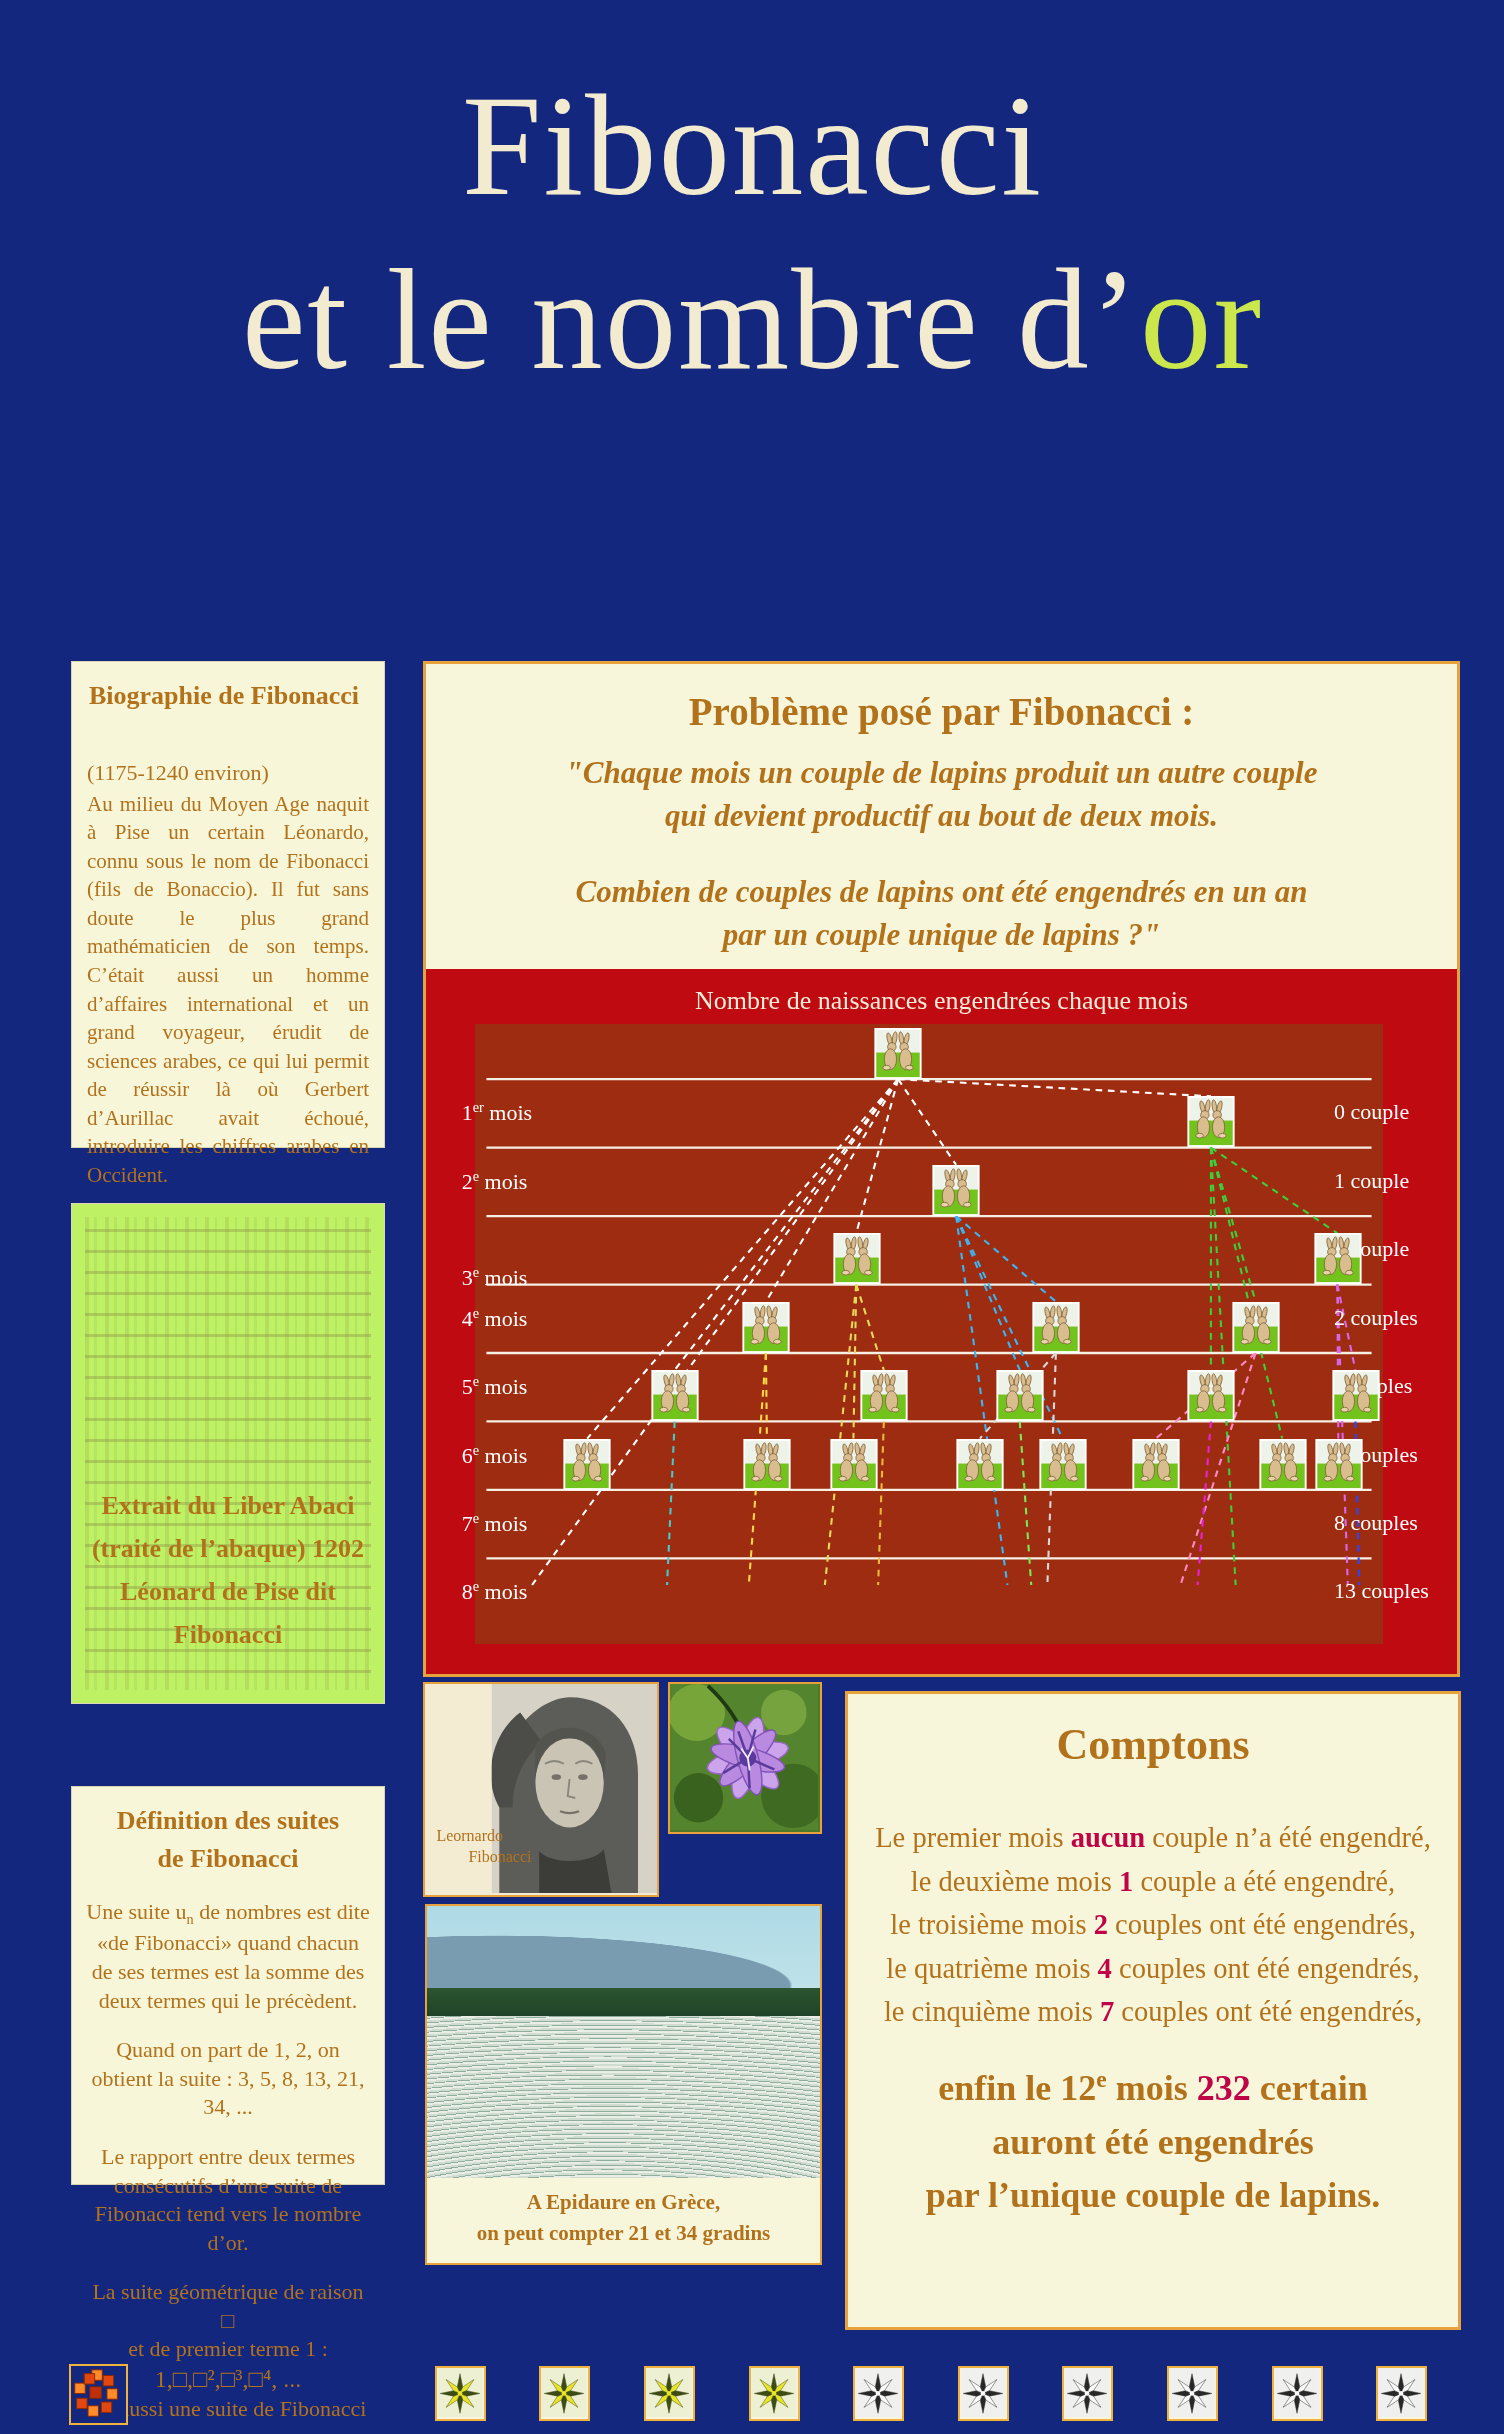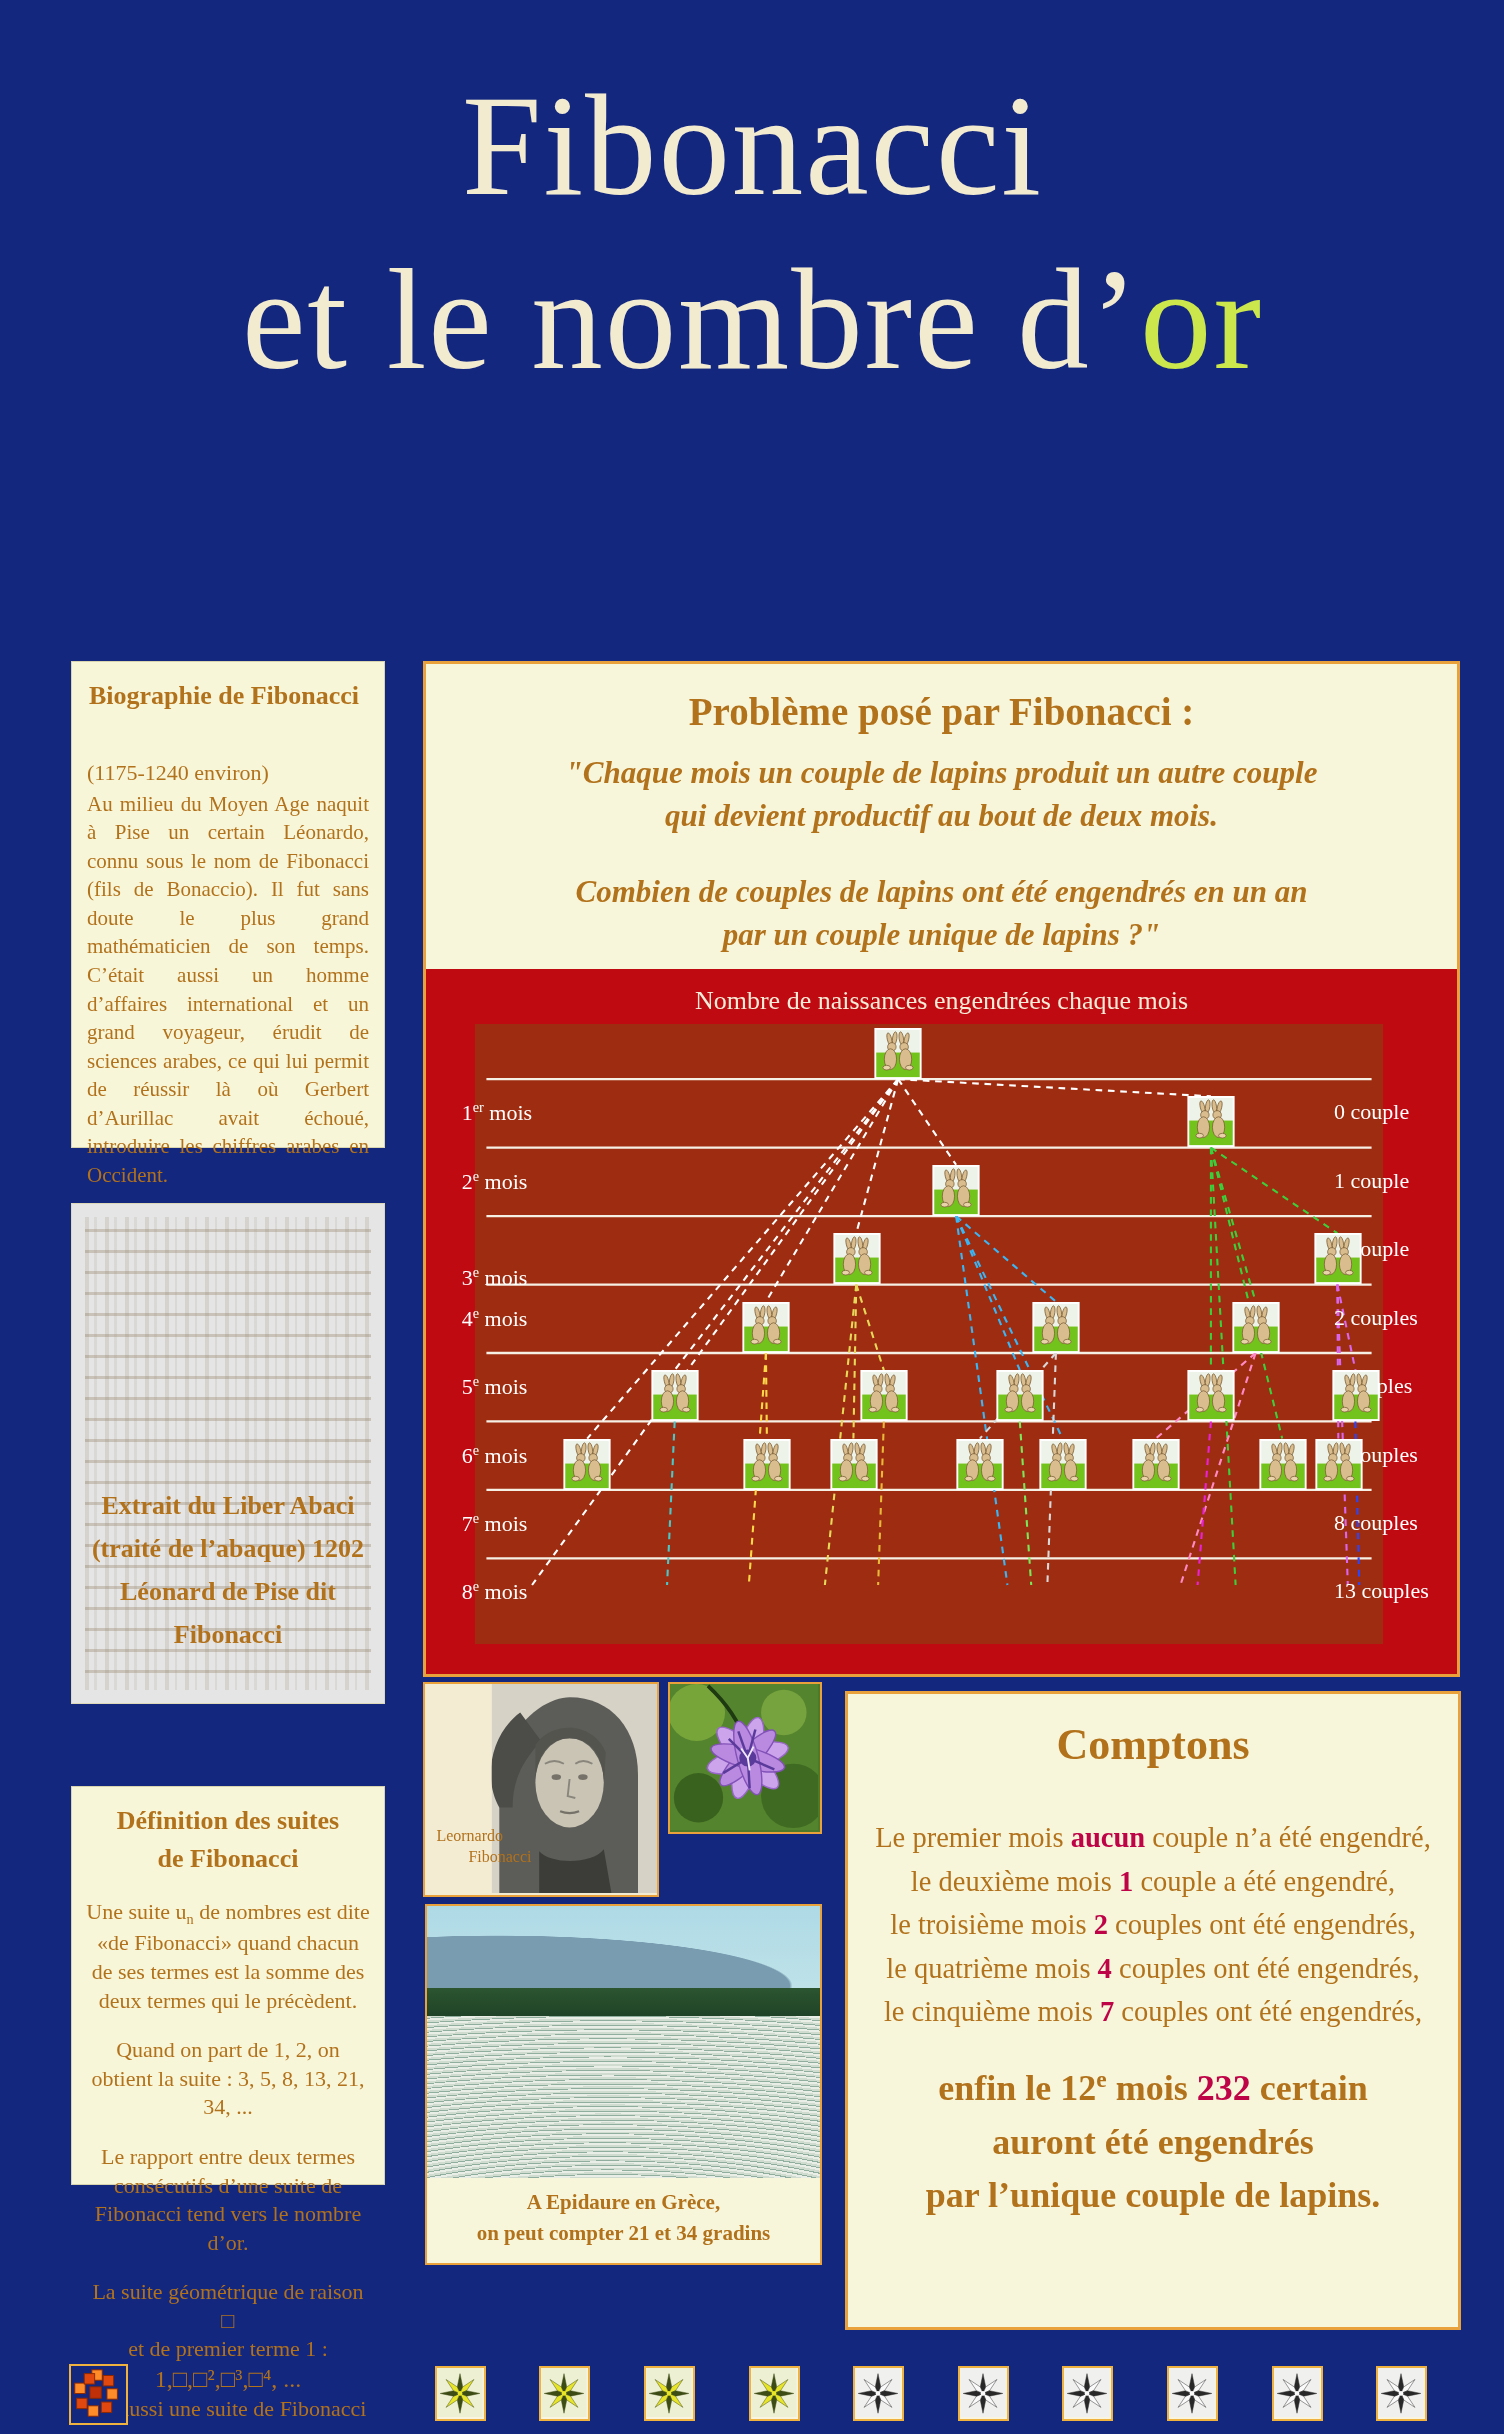--- a/index.html
+++ b/index.html
@@ -13,21 +13,21 @@
   .main-title .or{color:#cbe74b;}
 
   
   .cream-box{background:#f8f6d8;border:1px solid #d8d4b0;color:#b2721c;position:absolute;}
 
   .bio{left:71px;top:661px;width:314px;height:487px;padding:17px 15px;}
   .bio .box-title{font-size:26px;font-weight:bold;margin:1.9px 0 49px 1.9px;}
   .bio .dates{font-size:22px;margin-bottom:3.8px;}
   .bio .body{font-size:21px;line-height:1.36;text-align:justify;}
 
-  .manuscript{left:71px;top:1203px;width:314px;height:501px;background:#e5e5e5;
+  .manuscript{left:71px;top:1203px;width:314px;height:501px;background:#bef264;
               border:1px solid #ddd8b8;position:absolute;overflow:hidden;}
   .ms-texture{position:absolute;inset:13.3px;opacity:.75;
       background:
         repeating-linear-gradient(90deg, rgba(115,92,58,.18) 0 3.8px, transparent 3.8px 9.5px, rgba(115,92,58,.12) 9.5px 12.4px, transparent 12.4px 20px),
         repeating-linear-gradient(180deg, transparent 0 12.4px, rgba(115,92,58,.34) 12.4px 14.7px, transparent 14.7px 21px);}
   .ms-caption{position:absolute;left:0;right:0;top:281px;text-align:center;
               color:#b2721c;font-size:26px;font-weight:bold;line-height:1.65;}
 
   .definition{left:71px;top:1786px;width:314px;height:399px;padding:15px 12.4px;text-align:center;}
   .definition .box-title{font-size:26px;font-weight:bold;line-height:1.45;margin-bottom:21px;}

